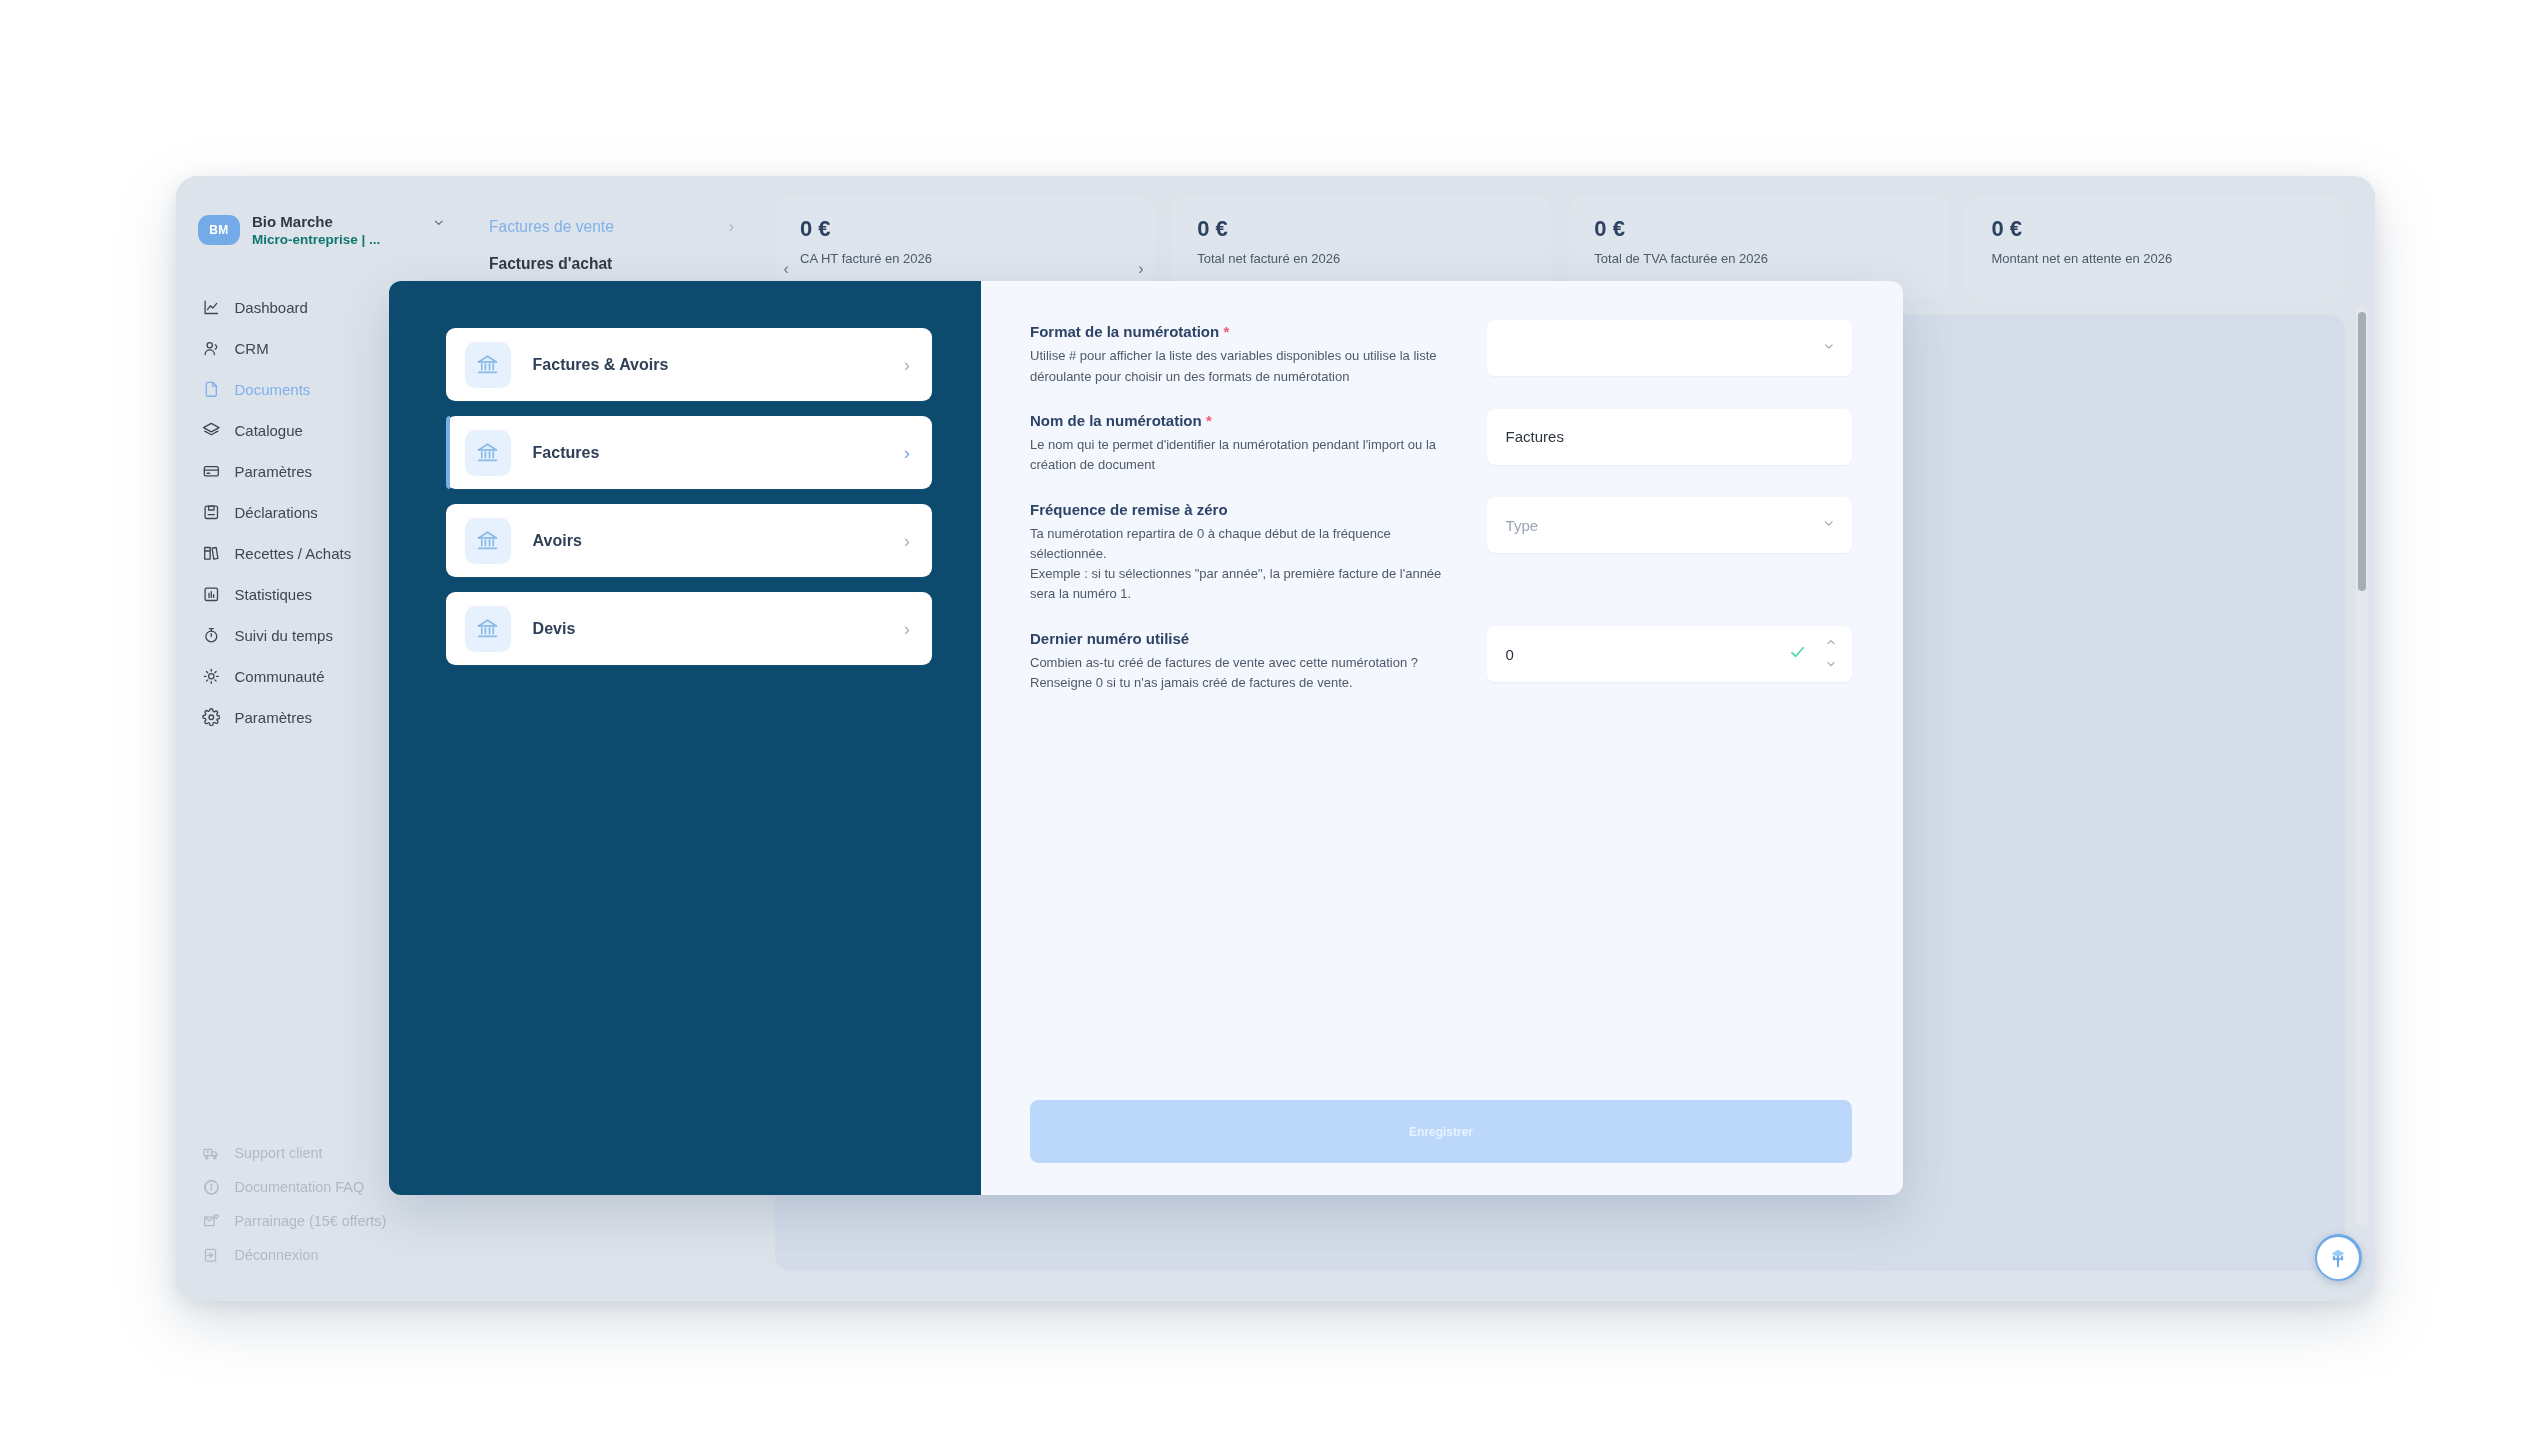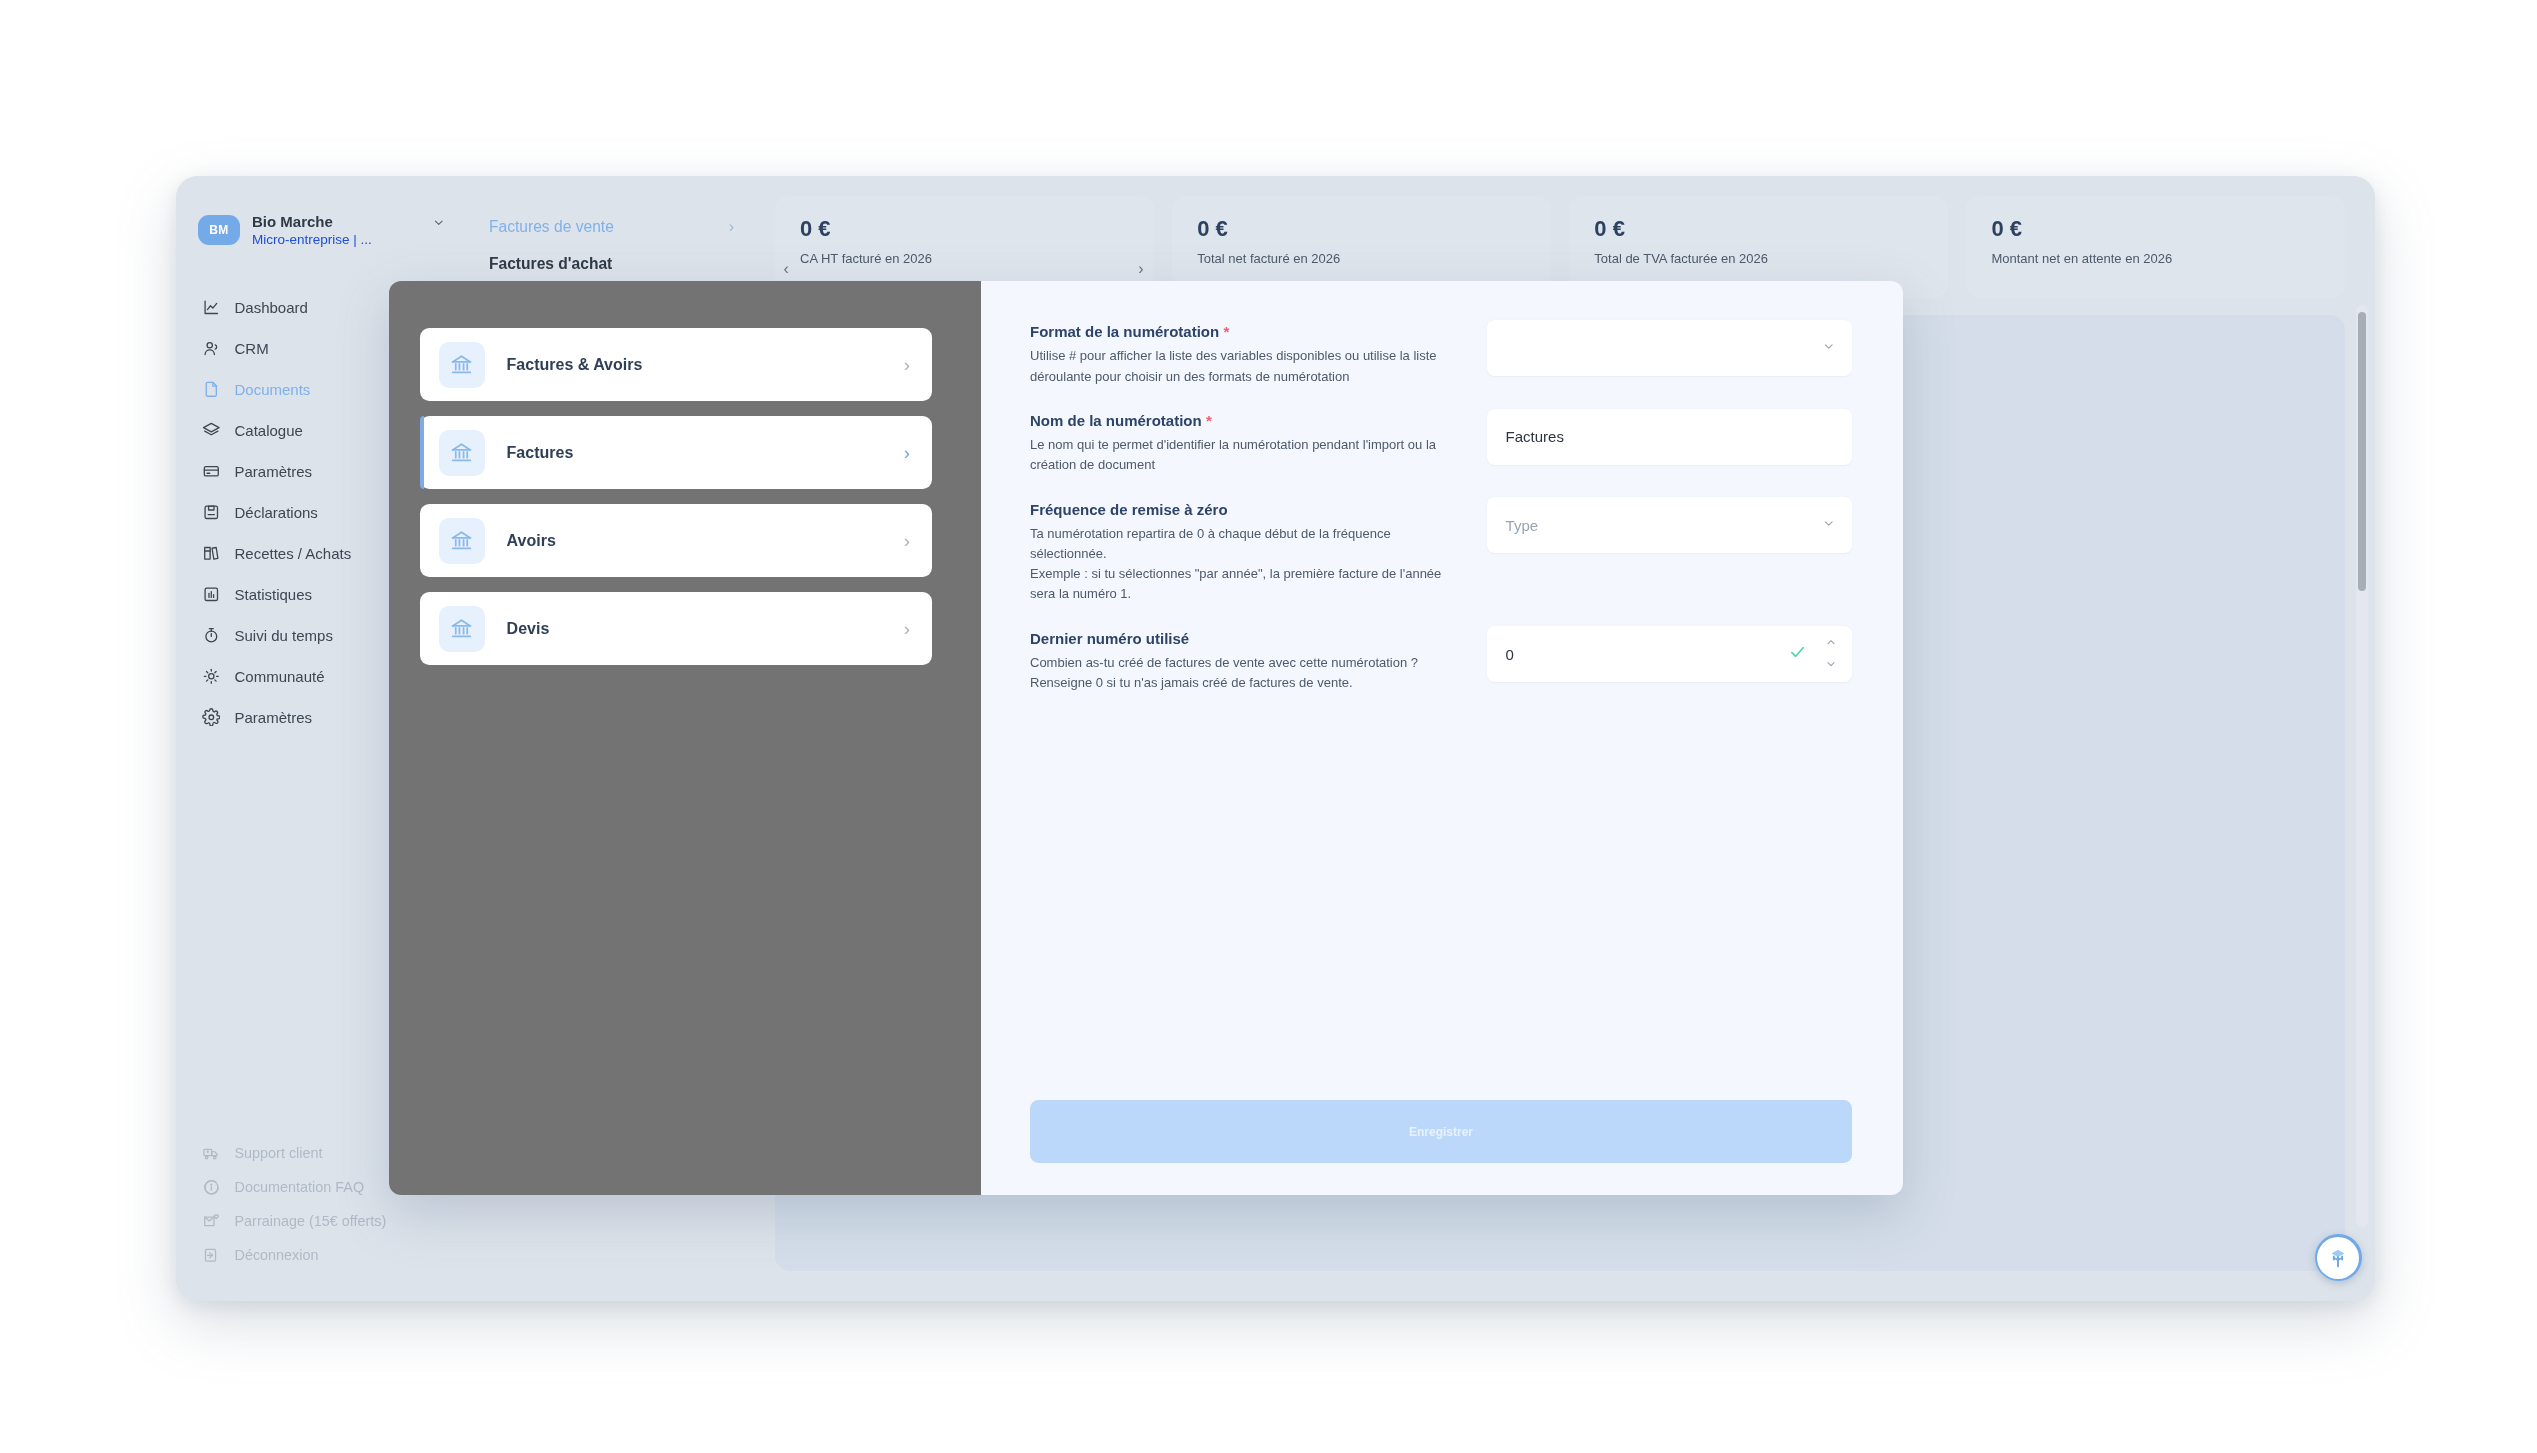--- a/index.html
+++ b/index.html
@@ -39,21 +39,21 @@
   .org-avatar {
     width: 42px; height: 30px; border-radius: 11px;
     background: #74aae8;
     color: #ffffff; font-size: 12px; font-weight: 700;
     display: flex; align-items: center; justify-content: center;
     letter-spacing: 0.4px;
     flex: 0 0 42px;
   }
   .org-text { flex: 1; min-width: 0; line-height: 1.28; }
   .org-name { font-size: 15px; font-weight: 700; color: #2f3a46; white-space: nowrap; }
-  .org-sub  { font-size: 13.5px; font-weight: 400; color: #1d4ed8; white-space: nowrap; overflow: hidden; }
+  .org-sub  { font-size: 13.5px; font-weight: 700; color: #0f766e; white-space: nowrap; overflow: hidden; }
   .org-caret { color: #5a6673; font-size: 12px; padding-bottom: 12px; }
 
   .nav-list { margin-top: 29px; }
   .nav-item {
     display: flex; align-items: center; gap: 13.5px;
     height: 41px; padding-left: 25px;
     font-size: 15px; color: #3d4752;
     cursor: pointer; white-space: nowrap;
   }
   .nav-item.active { color: #7fb0ea; }
@@ -174,22 +174,22 @@
     width: 29px; height: 29px; cursor: pointer;
     display: flex; align-items: center; justify-content: center;
   }
   .modal-close svg { width: 18.6px; height: 18.6px; stroke: #4a5059; stroke-width: 2.2; stroke-linecap: round; }
 
   .modal-body { flex: 1; display: flex; min-height: 0; }
 
   
   .type-col {
     width: 592px; flex: 0 0 592px;
-    background: #737373;
-    padding: 47px 49px 0 31px;
+    background: #0c4a6e;
+    padding: 47px 49px 0 57px;
   }
   .type-card {
     position: relative;
     height: 73px; margin-bottom: 15px;
     background: #ffffff;
     border-radius: 9.3px;
     box-shadow: 0 0.8px 2.5px rgba(120,140,170,.10);
     display: flex; align-items: center;
     padding: 0 22px 0 18.6px;
     cursor: pointer;

